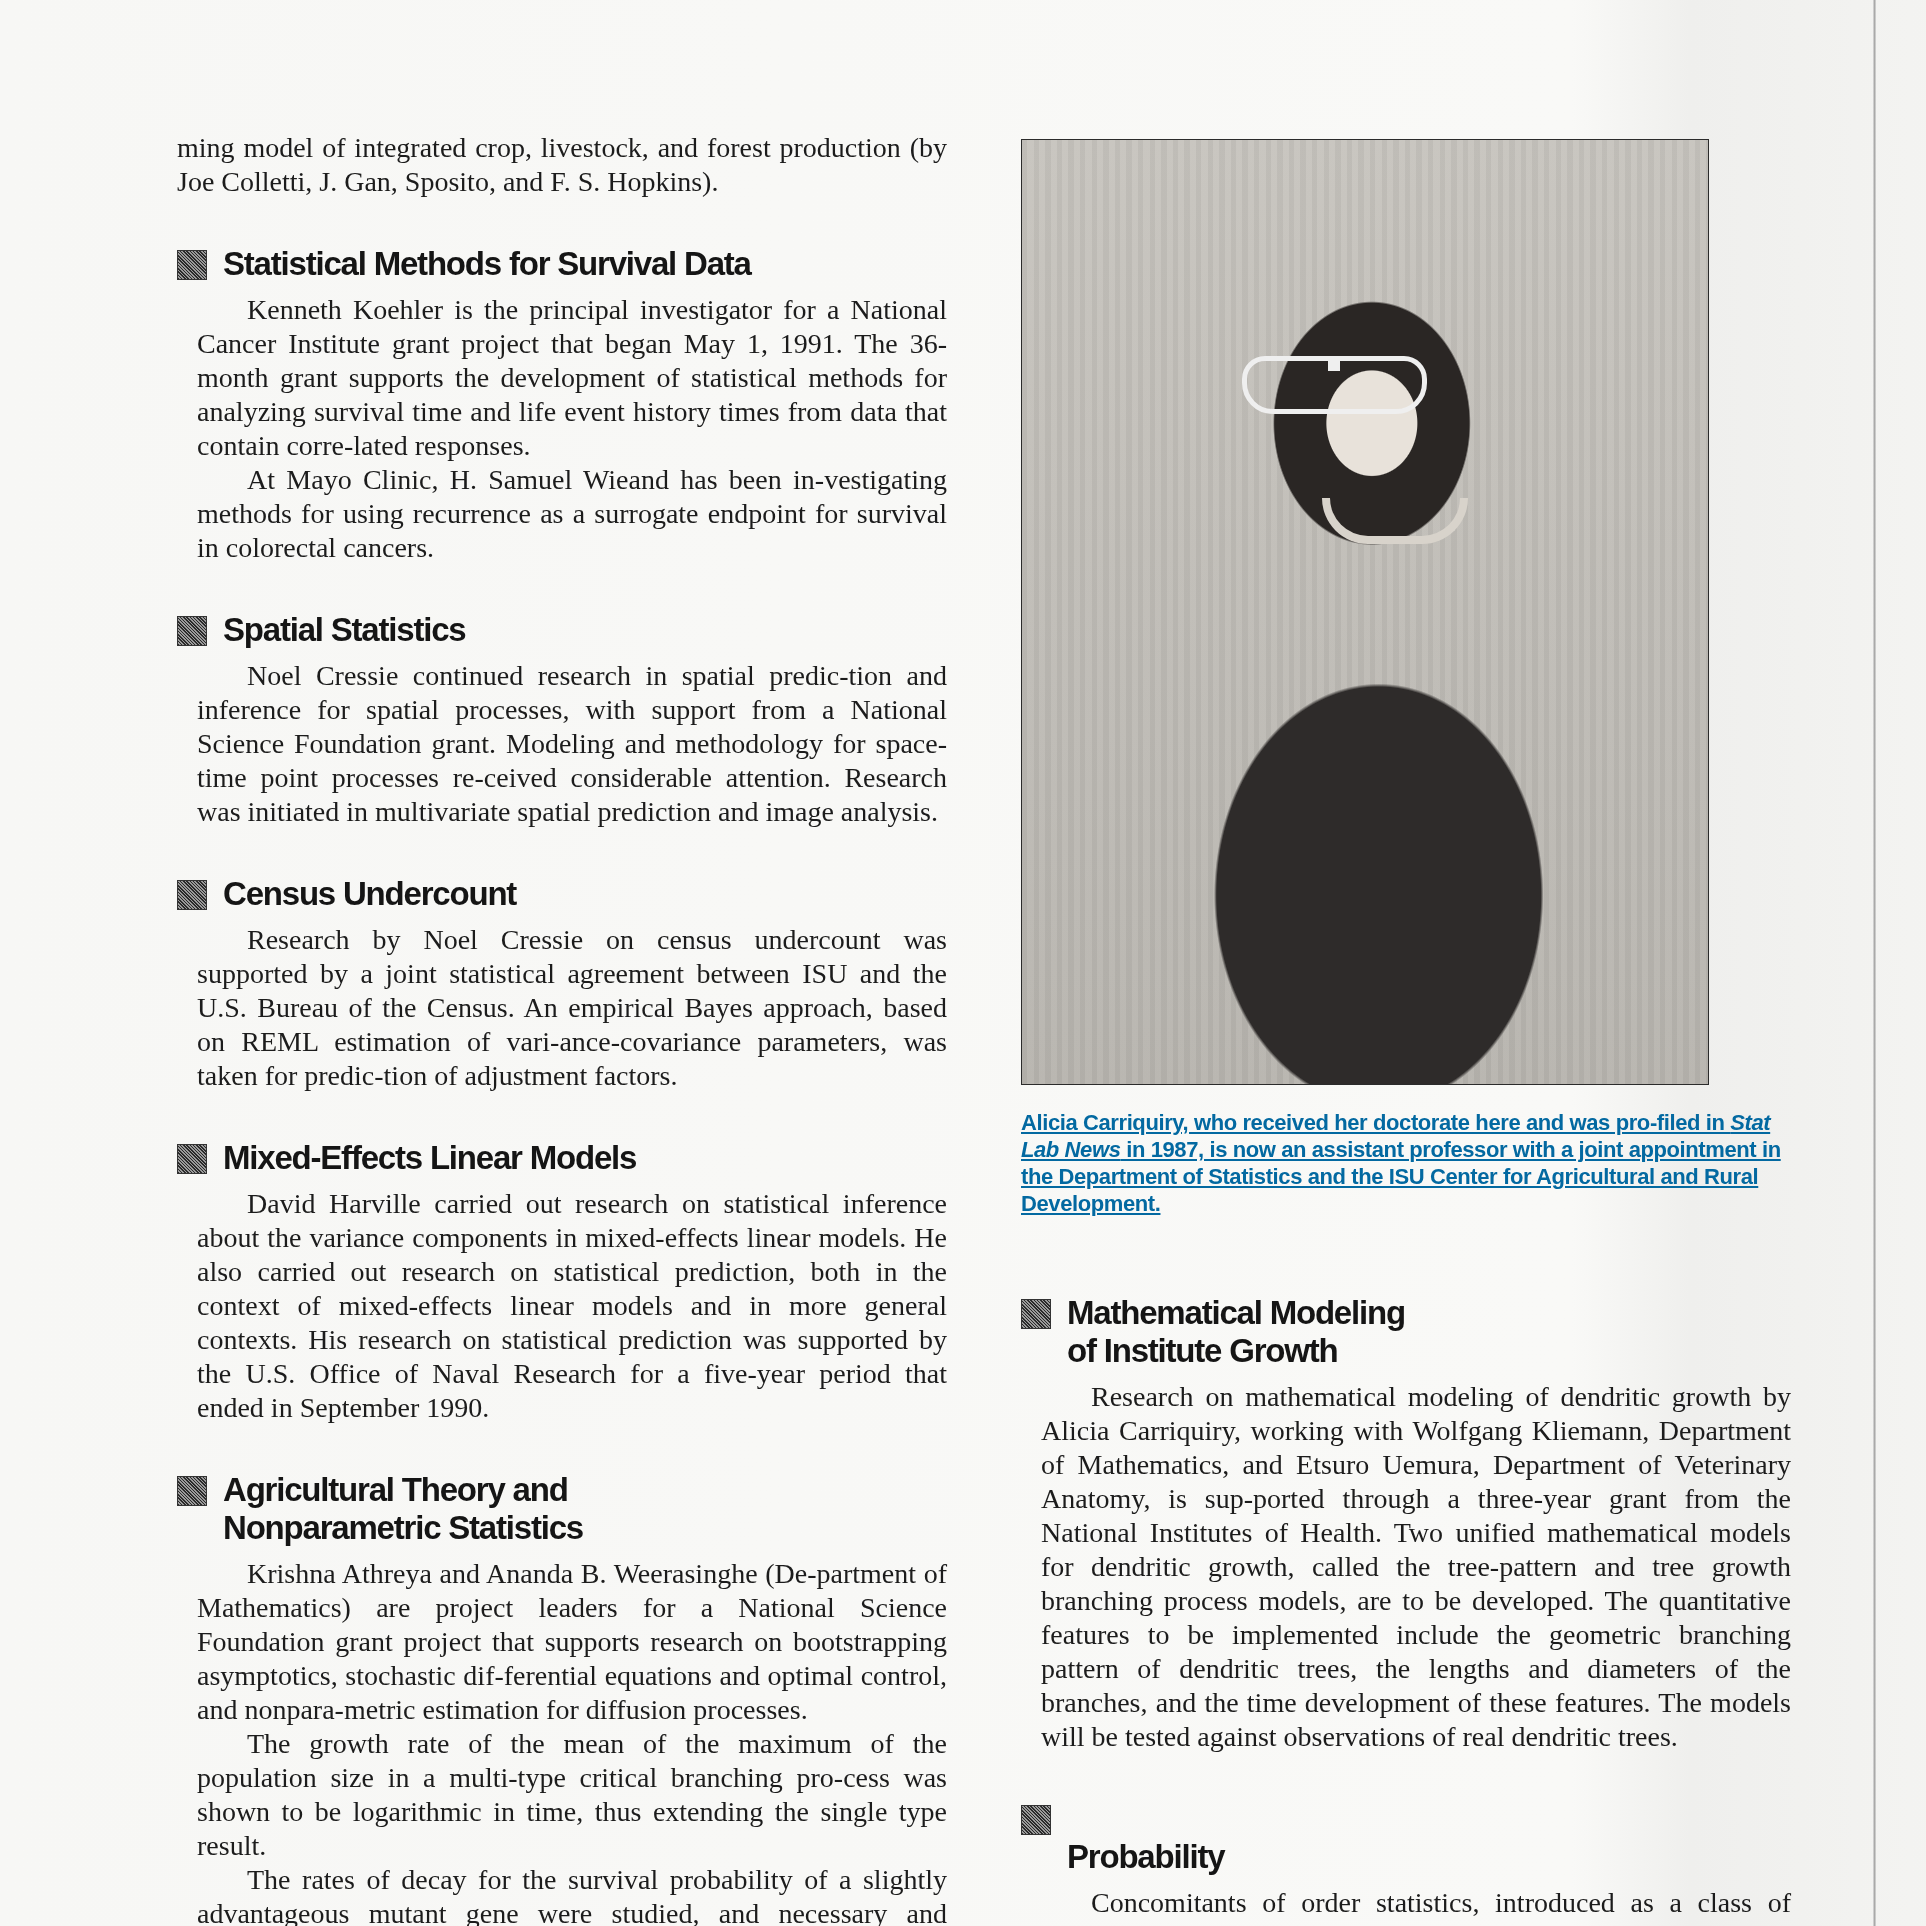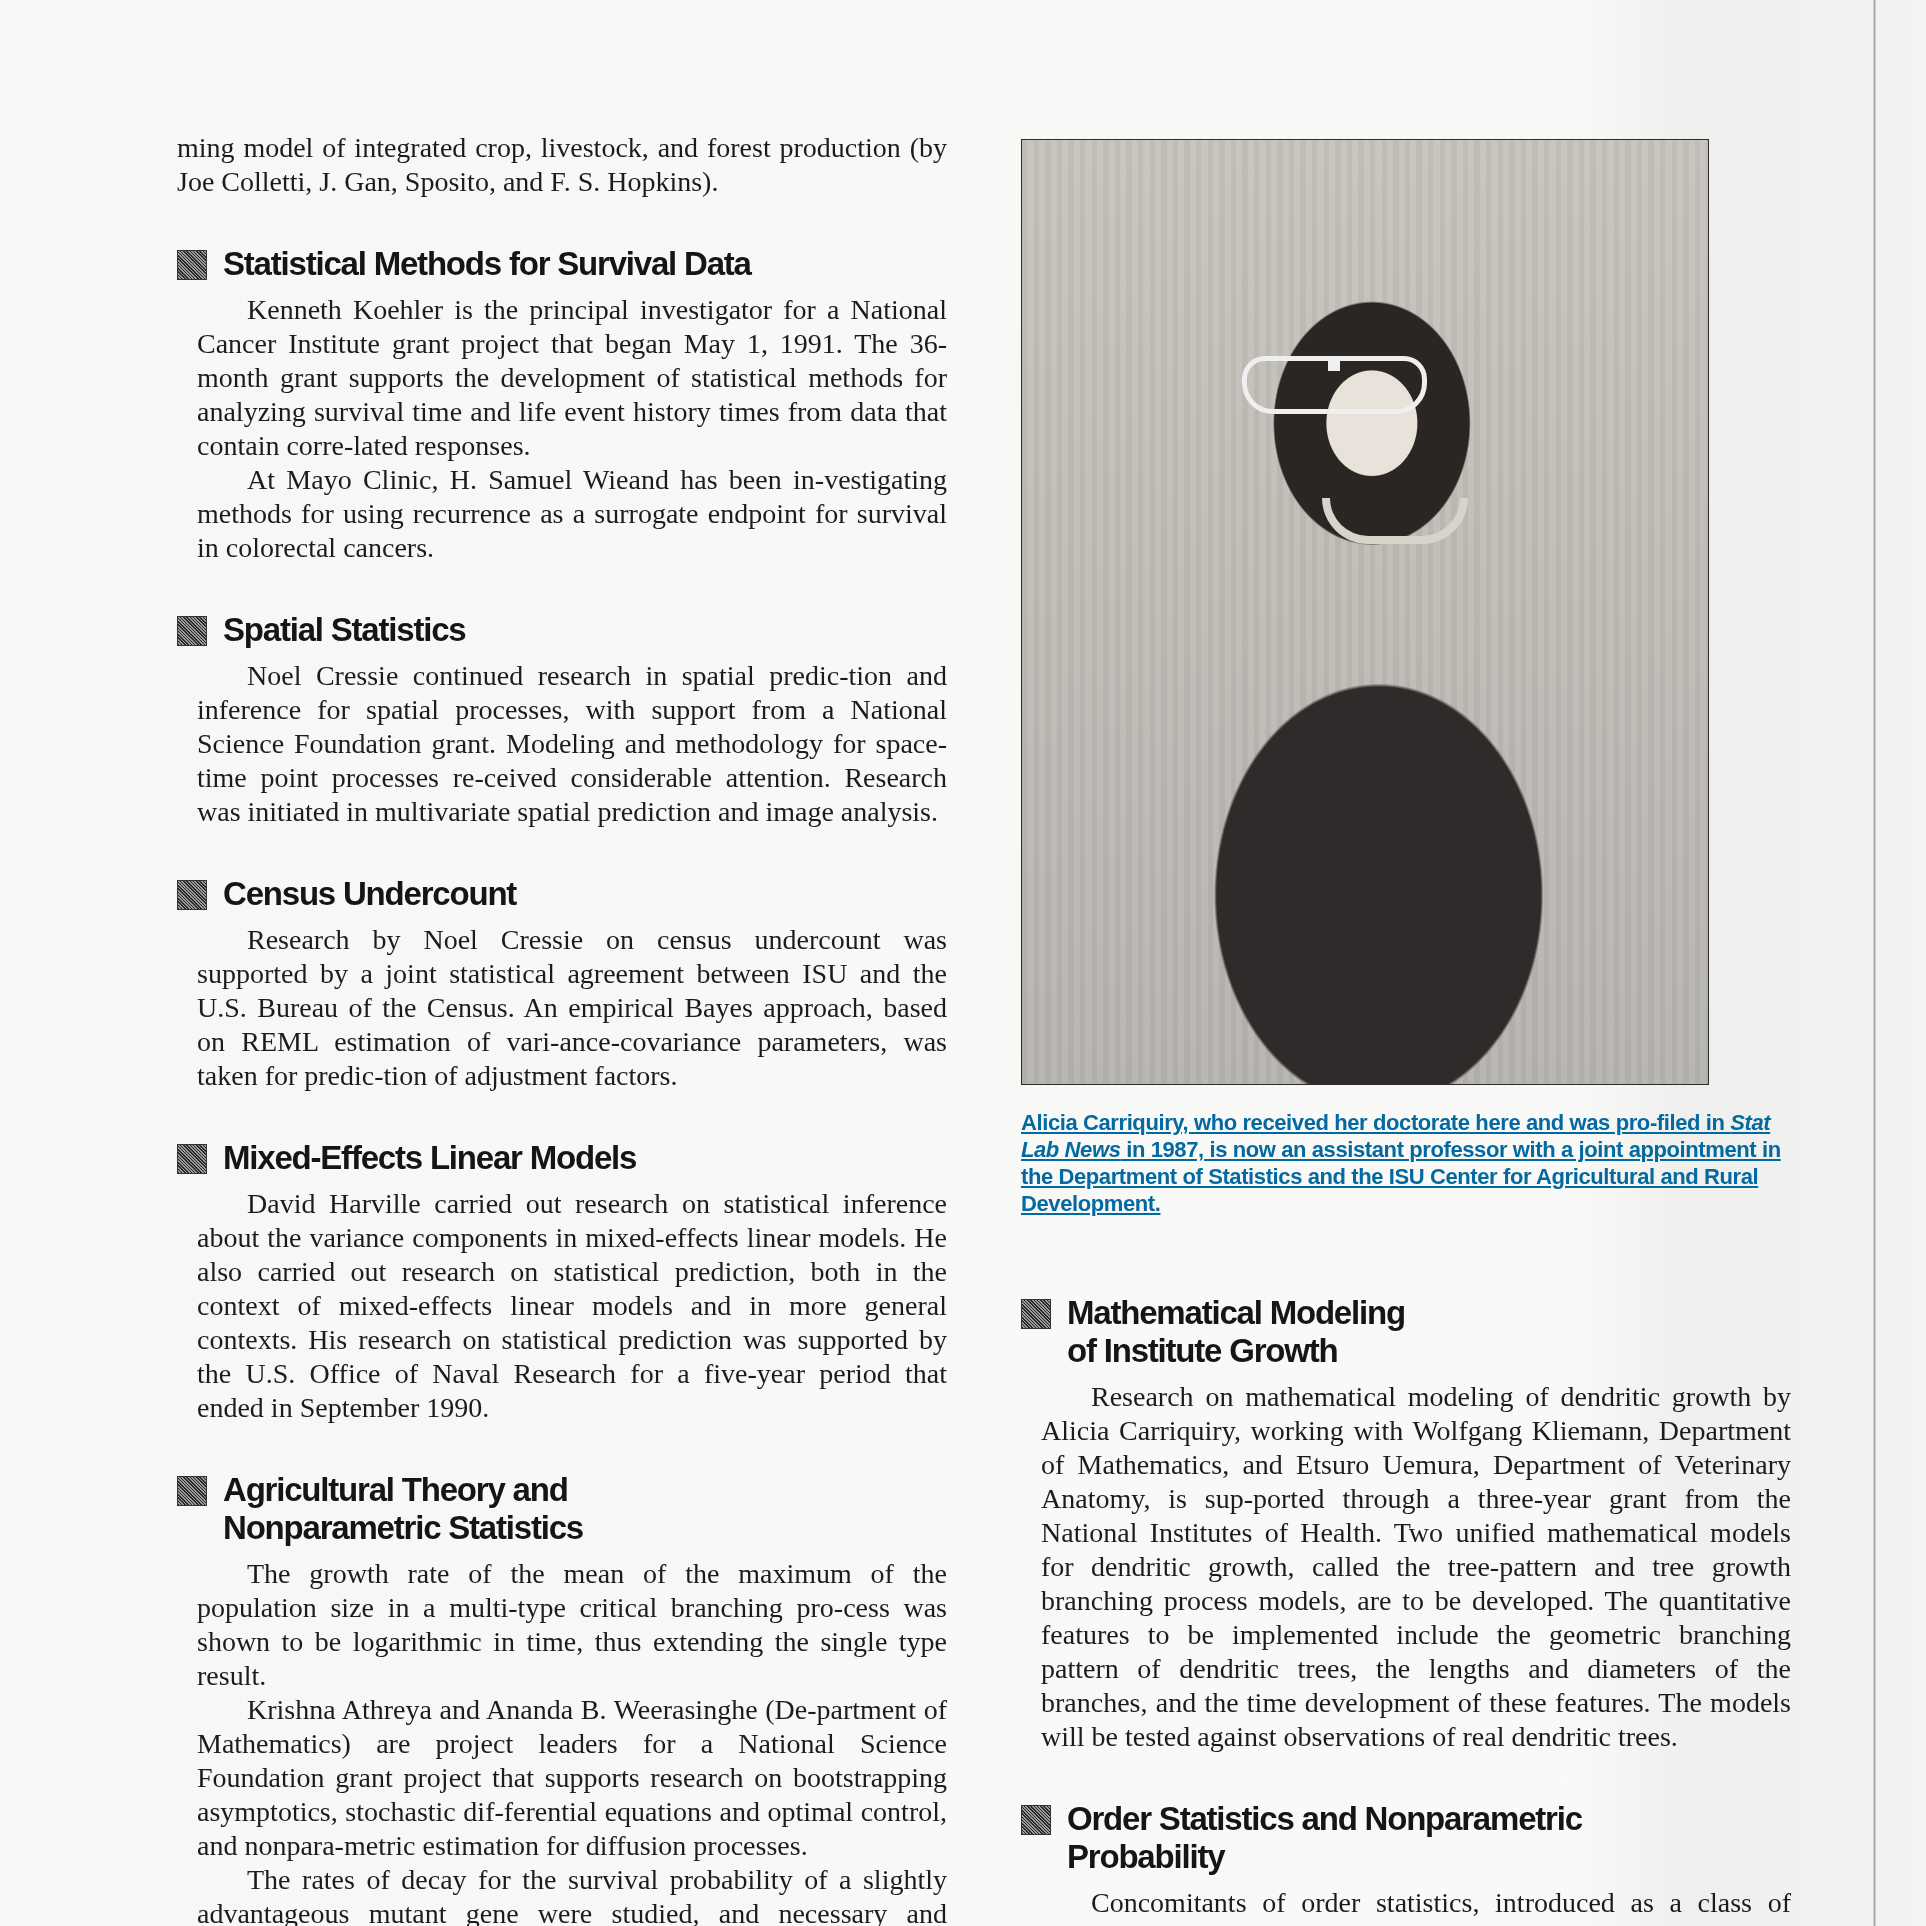--- a/index.html
+++ b/index.html
@@ -123,22 +123,22 @@
   </section>
   <div class="gap-md"></div>
 
   <section>
     <h2 class="sec">
       <span class="sq"></span>
       <span>Agricultural Theory and</span><br>
       <span>Nonparametric Statistics</span>
     </h2>
     <div class="gap-hd"></div>
+    <p class="body indent">Krishna Athreya and Ananda B. Weerasinghe (De-partment of Mathematics) are project leaders for a National Science Foundation grant project that supports research on bootstrapping asymptotics, stochastic dif-ferential equations and optimal control, and nonpara-metric estimation for diffusion processes.</p>
     <p class="body indent">The growth rate of the mean of the maximum of the population size in a multi-type critical branching pro-cess was shown to be logarithmic in time, thus extending the single type result.</p>
-    <p class="body indent">Krishna Athreya and Ananda B. Weerasinghe (De-partment of Mathematics) are project leaders for a National Science Foundation grant project that supports research on bootstrapping asymptotics, stochastic dif-ferential equations and optimal control, and nonpara-metric estimation for diffusion processes.</p>
     <p class="body indent">The rates of decay for the survival probability of a slightly advantageous mutant gene were studied, and necessary and sufficient conditions for the validity of the Haldane-Ewens formula were obtained.</p>
 
   </section>
 </div>
 
 <div class="photo" title="Portrait photograph of Alicia Carriquiry smiling, wearing large glasses, arms crossed, in front of a stone wall">
   <div class="glasses"></div>
   <div class="collar"></div>
 </div>
 
@@ -154,21 +154,21 @@
       <span>of Institute Growth</span>
     </h2>
     <div class="gap-hd"></div>
     <p class="body indent">Research on mathematical modeling of dendritic growth by Alicia Carriquiry, working with Wolfgang Kliemann, Department of Mathematics, and Etsuro Uemura, Department of Veterinary Anatomy, is sup-ported through a three-year grant from the National Institutes of Health. Two unified mathematical models for dendritic growth, called the tree-pattern and tree growth branching process models, are to be developed. The quantitative features to be implemented include the geometric branching pattern of dendritic trees, the lengths and diameters of the branches, and the time development of these features. The models will be tested against observations of real dendritic trees.</p>
   </section>
   <div class="gap-md"></div>
 
   <section>
     <h2 class="sec">
       <span class="sq"></span>
-      <span>Order Statistics and Nonparametric</span><br>
+      <br>
       <span>Probability</span>
     </h2>
     <div class="gap-hd"></div>
     <p class="body indent"><span>Concomitants of order statistics, introduced as a class of statistics in David (1973), continue to find fresh applications leading to the need for additional theory. In conjunction with H. N. Nagaraja, Ohio State Uni-versity, H. A. David, principal investigator under a U.S. Army Research Office contract, is investigating the asymptotic distribution of </span></p>
 
   </section>
 </div>
 
 
 </body></html>

